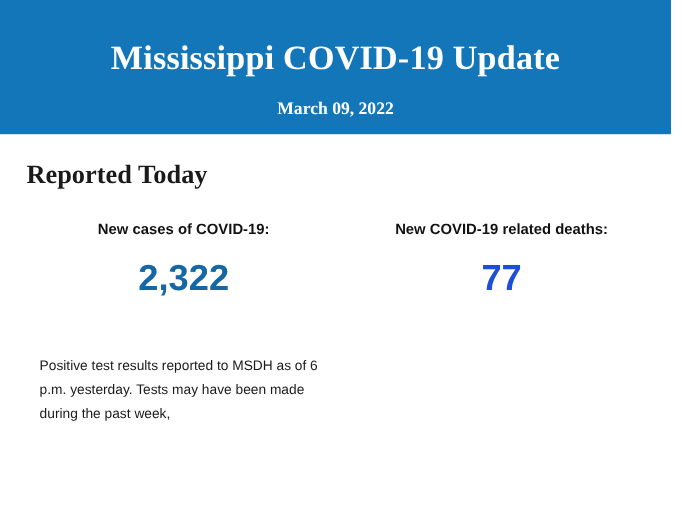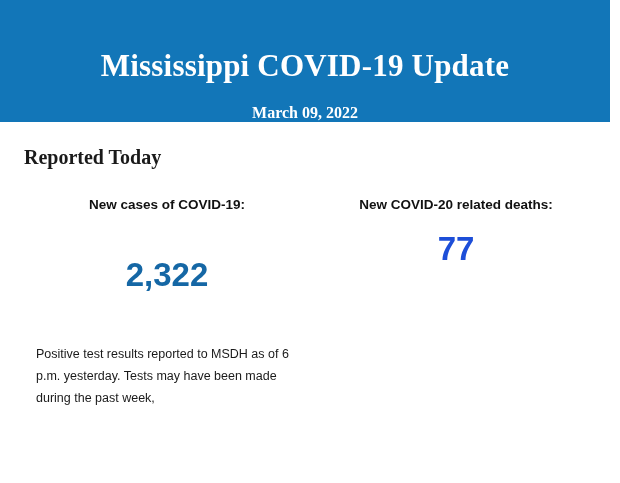--- a/index.html
+++ b/index.html
@@ -21,21 +21,21 @@
   }
   .header {
     background: #1276b8;
     width: 610px;
     height: 122px;
     margin: 0;
     padding: 0;
     display: flex;
     flex-direction: column;
     align-items: center;
-    justify-content: flex-end;
+    justify-content: center;
   }
   .header-title {
     color: #ffffff;
     font-family: "Liberation Serif", serif;
     font-weight: bold;
     font-size: 31px;
     letter-spacing: 0.2px;
     margin-top: 22px;
     text-align: center;
   }
@@ -43,40 +43,39 @@
     color: #ffffff;
     font-family: "Liberation Serif", serif;
     font-weight: bold;
     font-size: 16px;
     margin-top: 20px;
     text-align: center;
   }
   .section-title {
     font-family: "Liberation Serif", serif;
     font-weight: bold;
-    font-size: 20px;
+    font-size: 24px;
     color: #1a1a1a;
     margin: 24px 0 0 24px;
   }
   .stats {
     display: flex;
     flex-direction: row;
     margin-top: 28px;
     padding: 0 18px 0 18px;
   }
   .stat-col {
     width: 50%;
     box-sizing: border-box;
     display: flex;
     flex-direction: column;
     align-items: center;
   }
   .stat-col.left {
     padding-left: 6px;
-    gap: 26px;
   }
   .stat-label {
     font-size: 13.5px;
     font-weight: bold;
     color: #111111;
     text-align: center;
   }
   .stat-value {
     font-size: 33px;
     font-weight: bold;
@@ -123,21 +122,21 @@
   </div>
 
   <div class="section-title">Reported Today</div>
 
   <div class="stats">
     <div class="stat-col left">
       <div class="stat-label">New cases of COVID-19:</div>
       <div class="stat-value cases">2,322</div>
     </div>
     <div class="stat-col right">
-      <div class="stat-label">New COVID-20 related deaths:</div>
+      <div class="stat-label">New COVID-19 related deaths:</div>
       <div class="stat-value deaths">77</div>
     </div>
   </div>
 
   <div class="notes">
     <div class="note-col left">Positive test results reported to MSDH as of 6 p.m. yesterday. Tests may have been made during the past week,</div>
   </div>
 
 </div>
 

